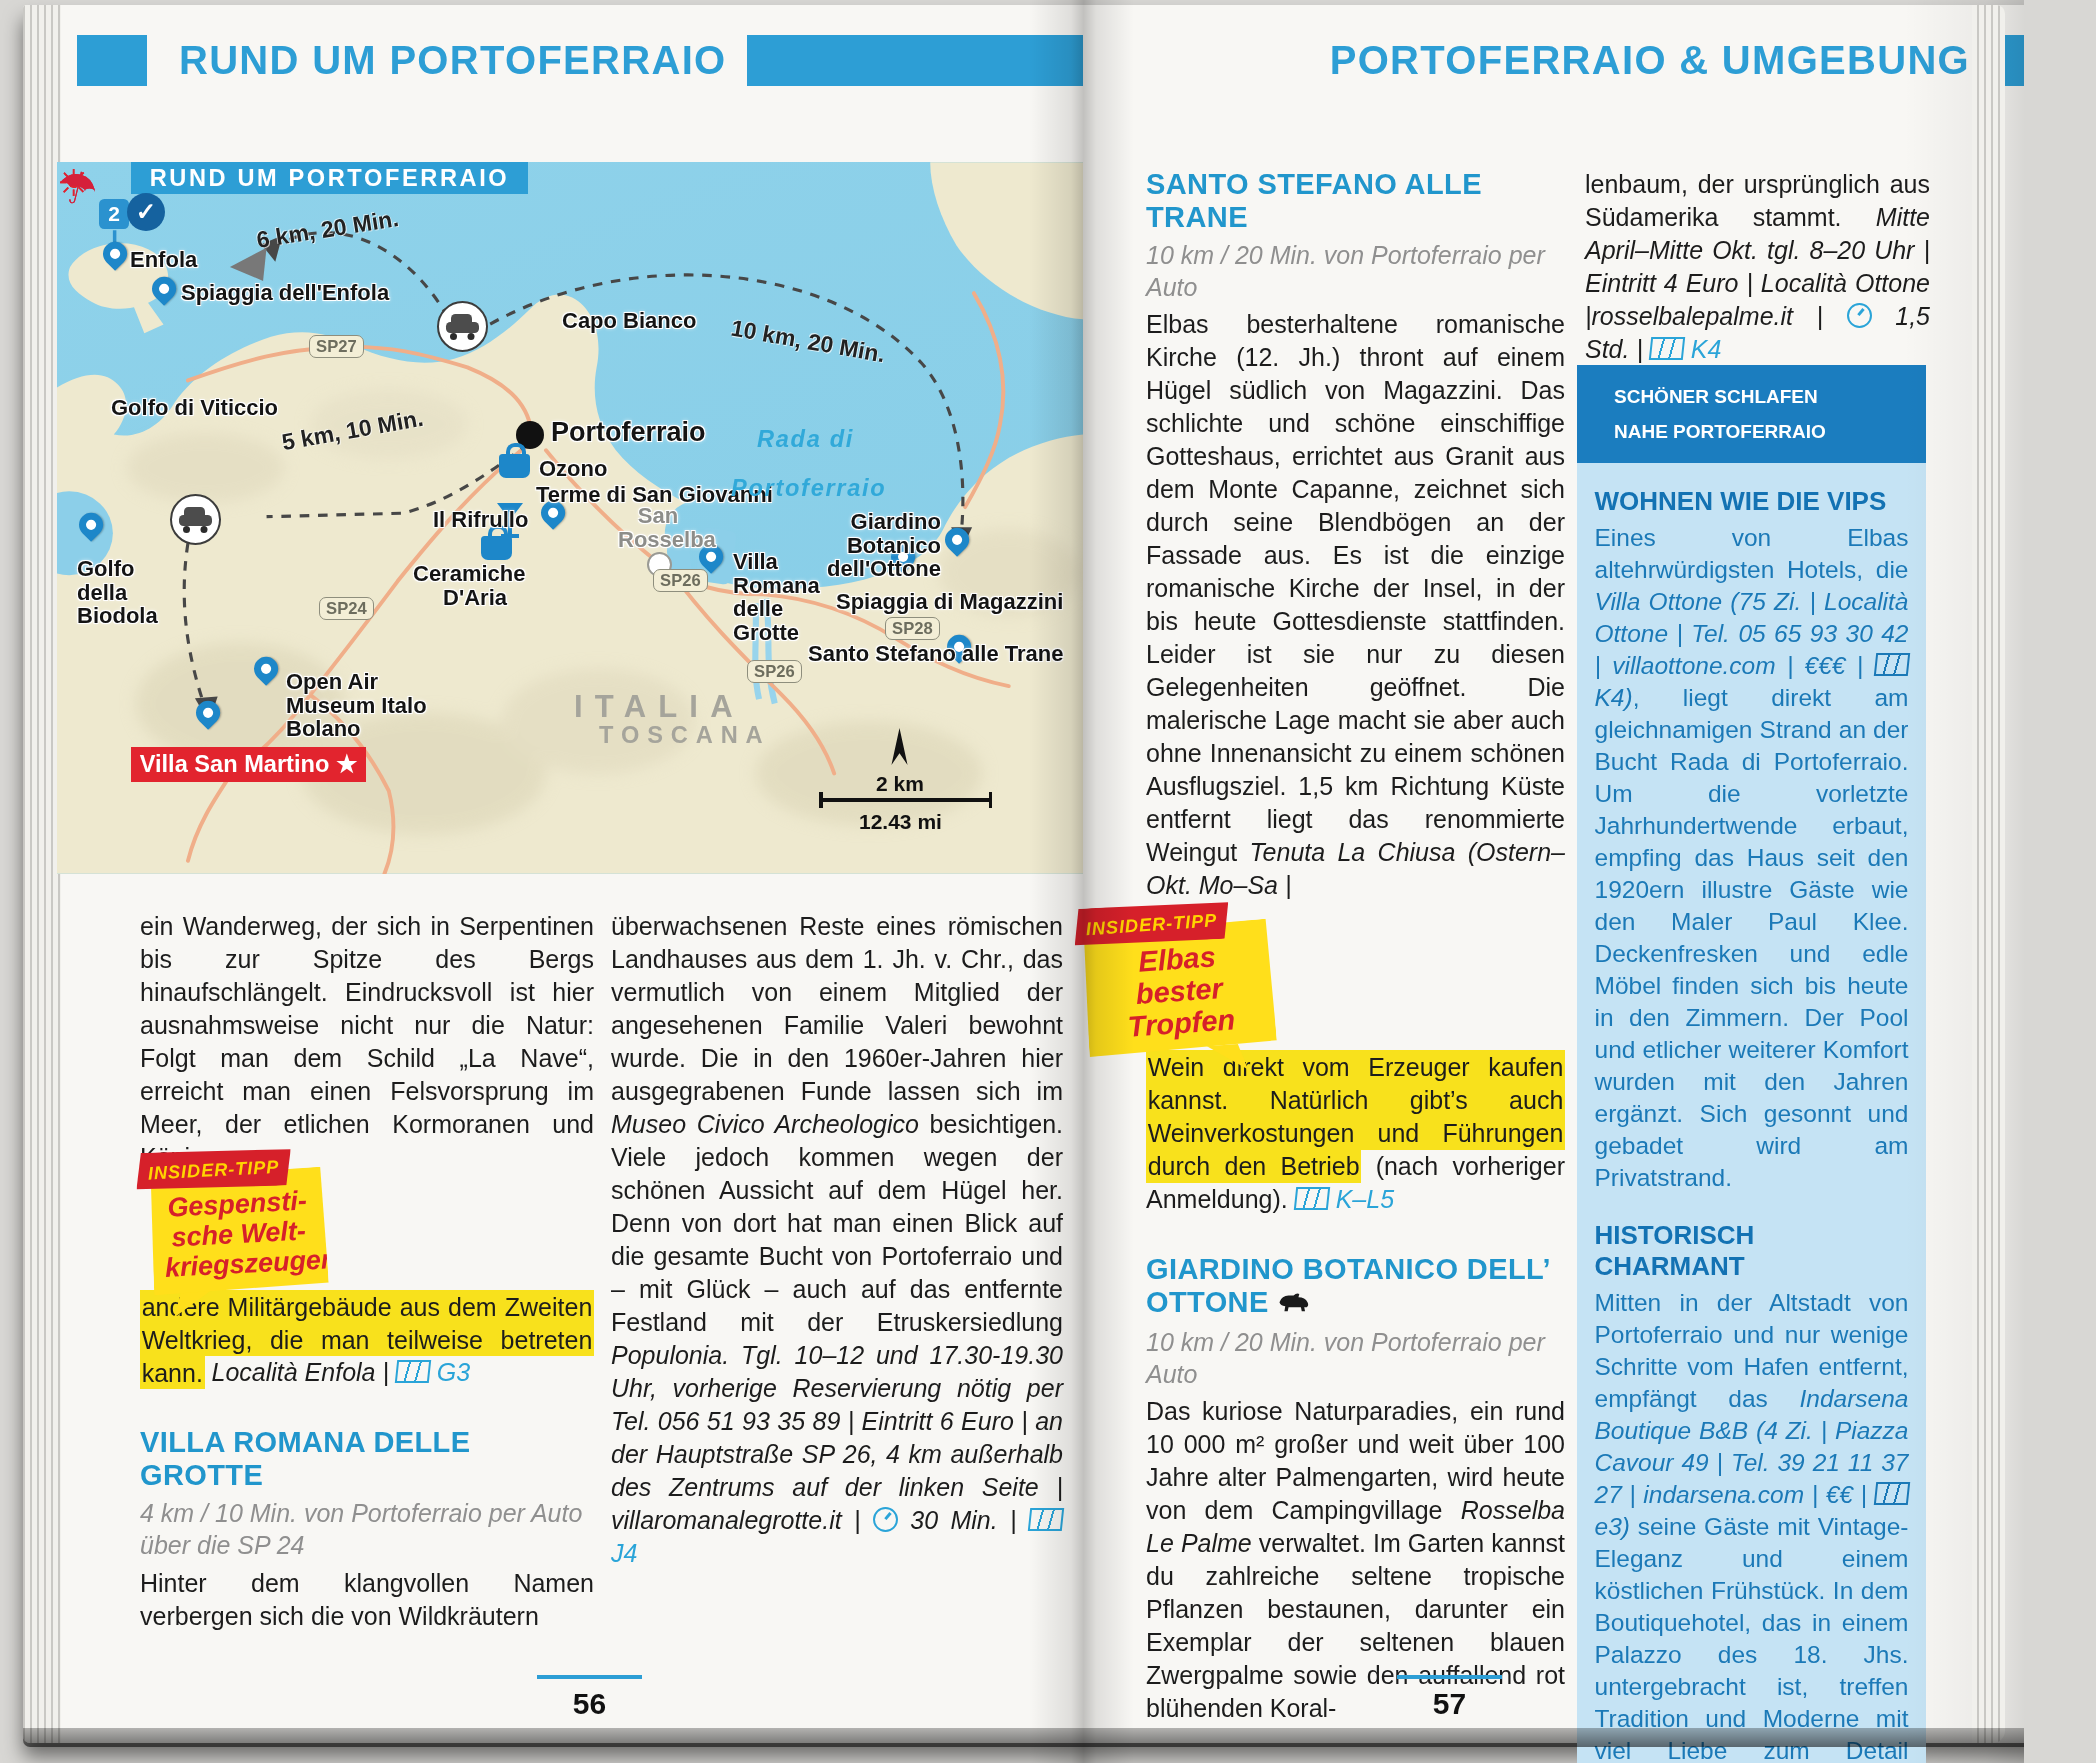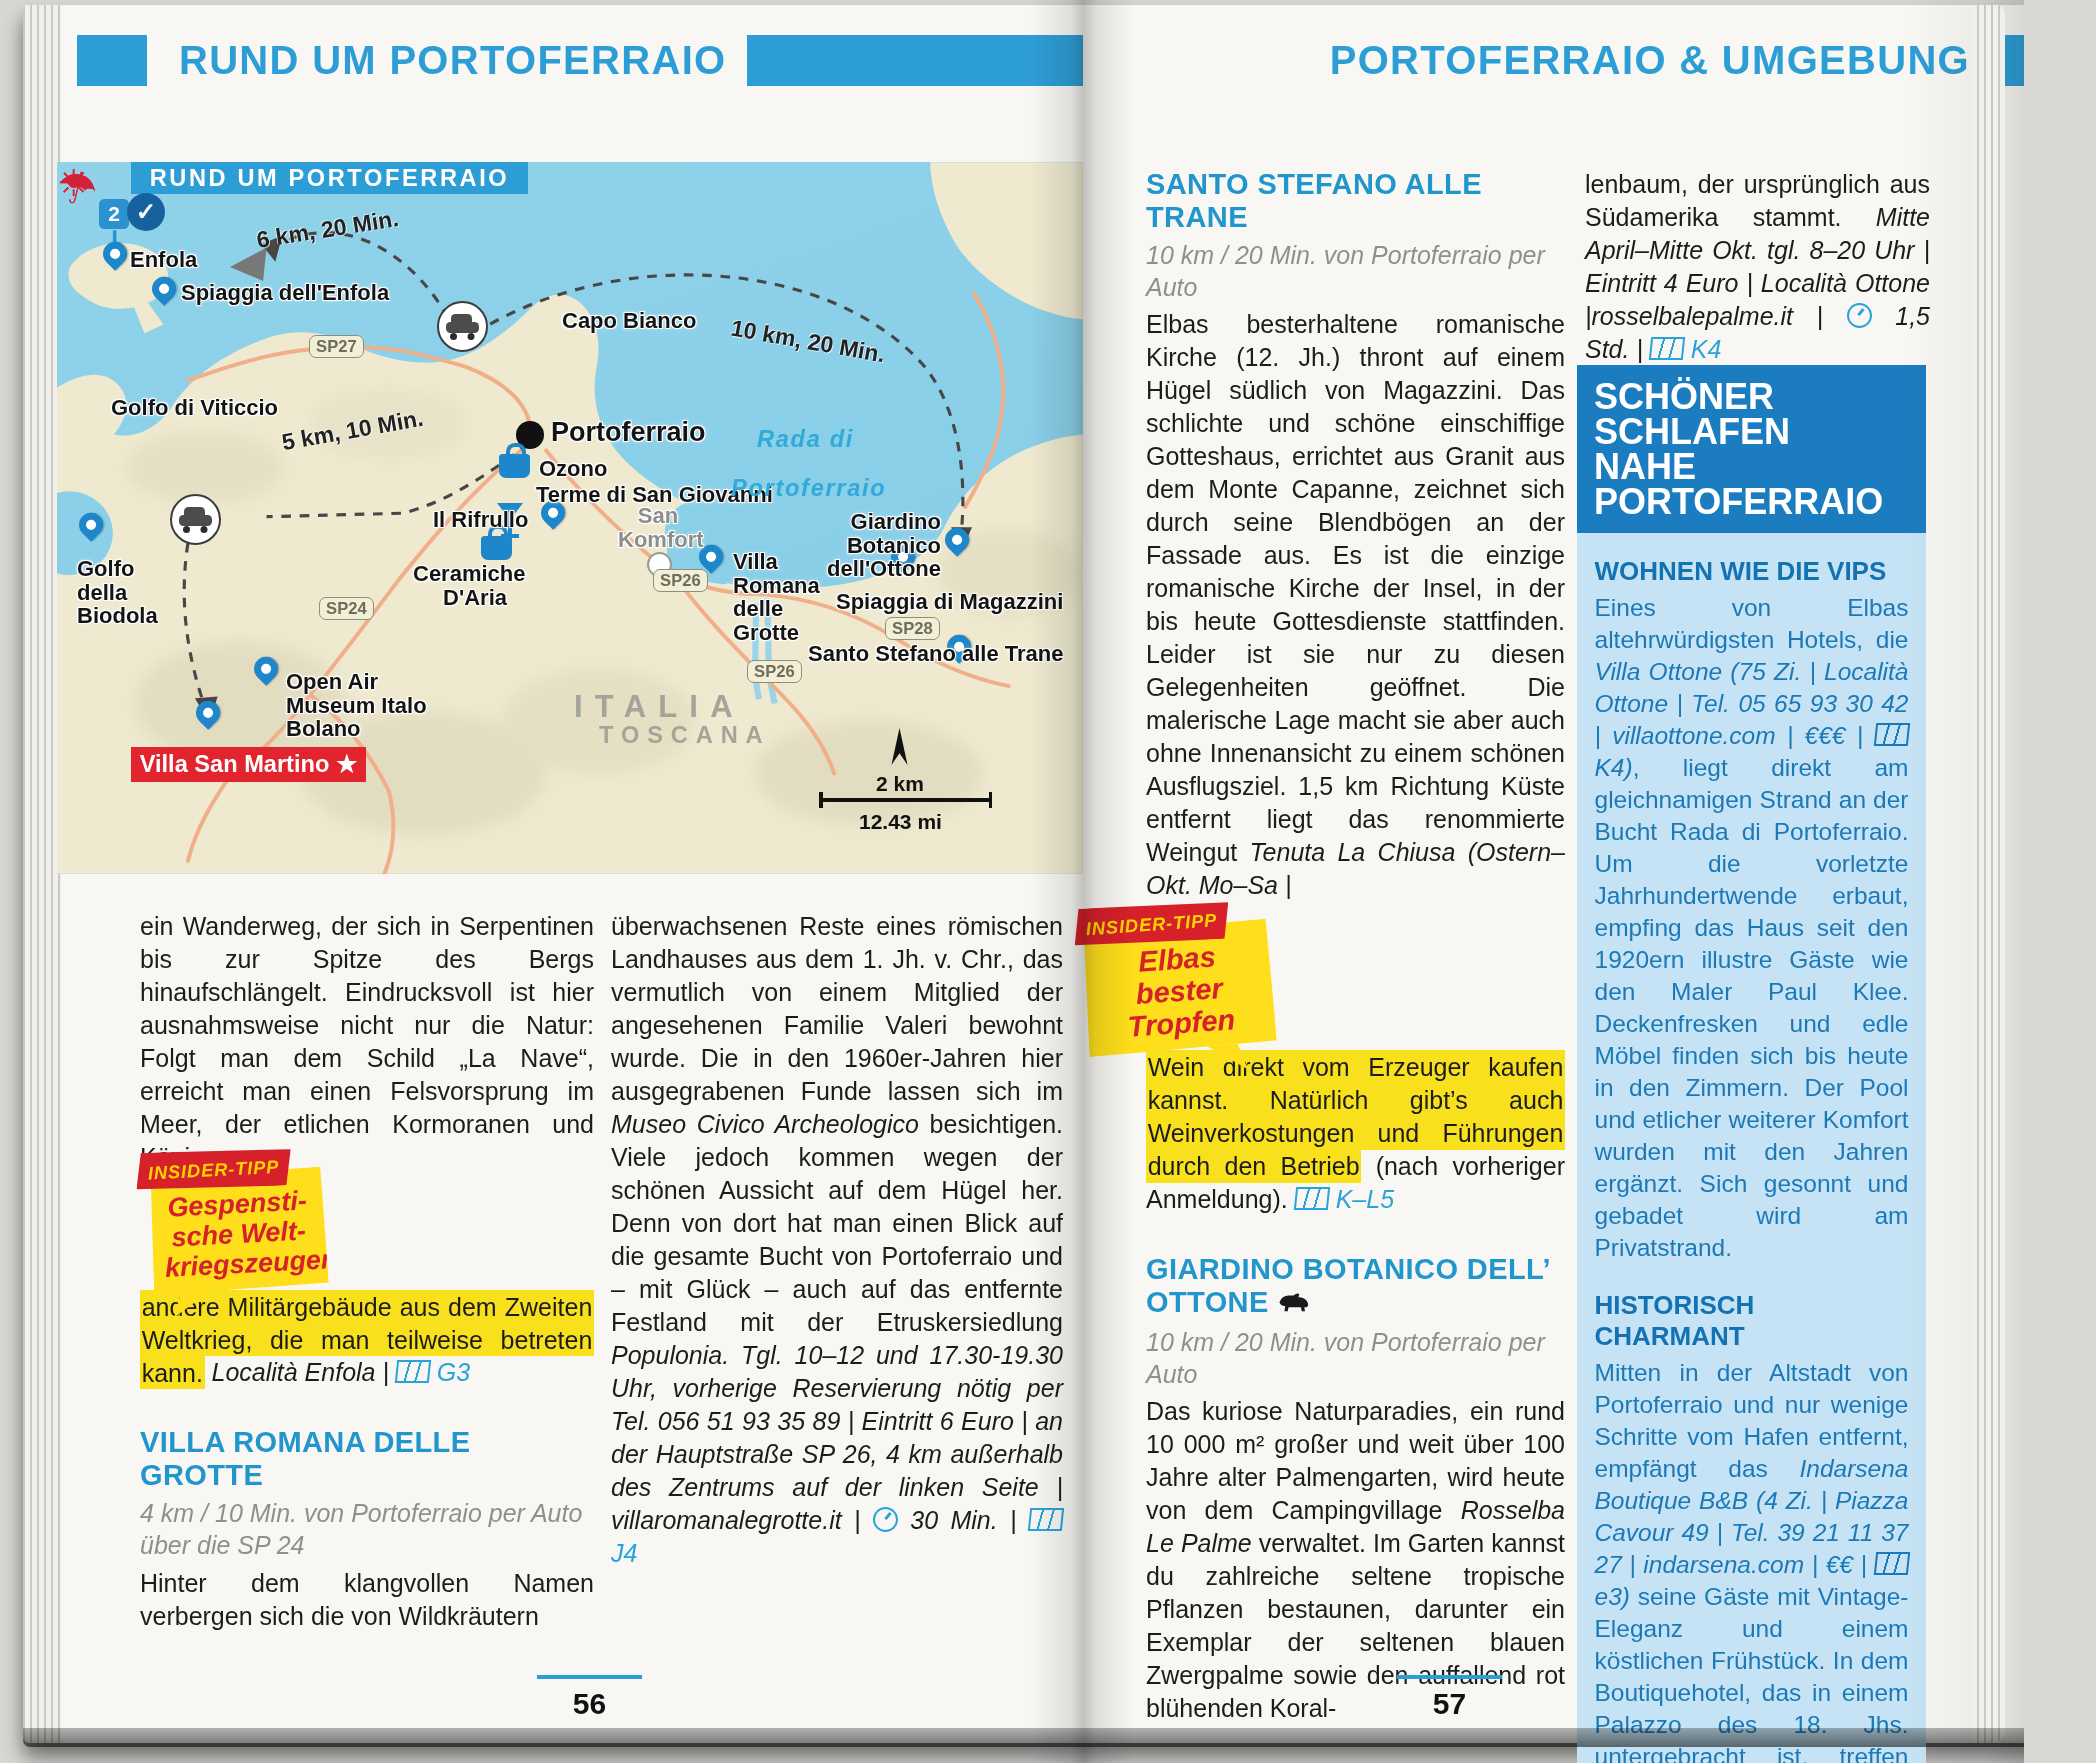--- a/index.html
+++ b/index.html
@@ -92,21 +92,21 @@
   .tip{position:relative;}
   .banner{position:absolute;background:#d6202a;color:#ffd400;font-weight:bold;font-style:italic;
        font-size:18.3px;letter-spacing:0.9px;padding:3.5px 12.2px;white-space:nowrap;z-index:3;
        clip-path:polygon(4% 0,100% 10%,96% 100%,0 90%);}
   .bubble{position:relative;background:#ffdf1b;color:#d6202a;font-weight:bold;font-style:italic;
        text-align:center;padding:17.5px 12.2px 12.2px;z-index:2;
        clip-path:polygon(1.5% 3%,98.5% 0,100% 97%,0 100%);}
   .tail{position:absolute;width:0;height:0;border-top:26px solid #ffdf1b;z-index:1;}
   
   .box{position:absolute;left:1577px;top:365px;width:349px;}
-  .box-header{background:#1b7dbf;color:#fff;font-weight:bold;font-size:36px;line-height:35px;padding:14px 17px;}
+  .box-header{background:#1b7dbf;color:#fff;font-weight:bold;font-size:19px;line-height:35px;padding:14px 37px;}
   .box-body{background:#c5e3f4;color:#1b79b7;font-size:24.5px;line-height:32px;text-align:justify;
        padding:8.7px 17.5px 30px;
        clip-path:polygon(0 0,100% 0,100% 98.6%,93% 99.6%,86% 98.2%,79% 99.8%,71% 98.4%,63% 100%,55% 98.3%,47% 99.7%,40% 98.4%,32% 100%,25% 98.2%,17% 99.6%,9% 98.1%,4% 99.7%,0 98.4%);}
   .box-title{color:#1372b3;font-weight:bold;font-size:26px;line-height:31px;text-align:left;margin:14px 0 5.2px;}
   .box .sg.micon{border-color:#1b79b7;background:linear-gradient(100deg,transparent 0 30%,#1b79b7 30% 36%,transparent 36% 62%,#1b79b7 62% 68%,transparent 68%);}
   
   .pg-line{position:absolute;width:105px;height:3.5px;background:#2d9ed5;}
   .pg-num{position:absolute;font-weight:bold;font-size:30px;color:#111;}
   .boar{display:inline-block;vertical-align:-1.7px;margin-left:8.7px;}
 </style>
@@ -212,21 +212,21 @@
 
     <div class="mlabel" style="left:73px;top:86px;">Enfola</div>
     <div class="mlabel" style="left:124px;top:119px;">Spiaggia dell'Enfola</div>
     <div class="mlabel" style="left:54px;top:234px;">Golfo di Viticcio</div>
     <div class="mlabel" style="left:505px;top:147px;">Capo Bianco</div>
     <div class="mlabel" style="left:494px;top:259px;font-size:27px;">Portoferraio</div>
     <div class="mlabel" style="left:482px;top:295px;">Ozono</div>
     <div class="mlabel" style="left:479px;top:321px;">Terme di San Giovanni</div>
     <div class="mlabel" style="left:376px;top:346px;">Il Rifrullo</div>
     <div class="mlabel right" style="left:356px;top:400px;width:94px;">Ceramiche D'Aria</div>
-    <div class="mlabel gray" style="left:561px;top:342px;width:80px;">San Komfort</div>
+    <div class="mlabel gray" style="left:561px;top:342px;width:80px;">San Rosselba</div>
     <div class="mlabel" style="left:20px;top:395px;width:103px;">Golfo della Biodola</div>
     <div class="mlabel" style="left:229px;top:508px;width:157px;">Open Air Museum Italo Bolano</div>
     <div class="mlabel" style="left:676px;top:388px;width:114px;">Villa Romana delle Grotte</div>
     <div class="mlabel" style="left:779px;top:428px;">Spiaggia di Magazzini</div>
     <div class="mlabel right" style="left:769px;top:348px;width:115px;">Giardino Botanico dell'Ottone</div>
     <div class="mlabel" style="left:751px;top:480px;">Santo Stefano alle Trane</div>
     <div class="villa-red" style="left:74px;top:585px;"><span>Villa San Martino</span><span class="star"></span></div>
 
     <div class="rt-lbl" style="left:199px;top:54px;transform:rotate(-9deg);">6 km, 20 Min.</div>
     <div class="rt-lbl" style="left:673px;top:166px;transform:rotate(10deg);">10 km, 20 Min.</div>

